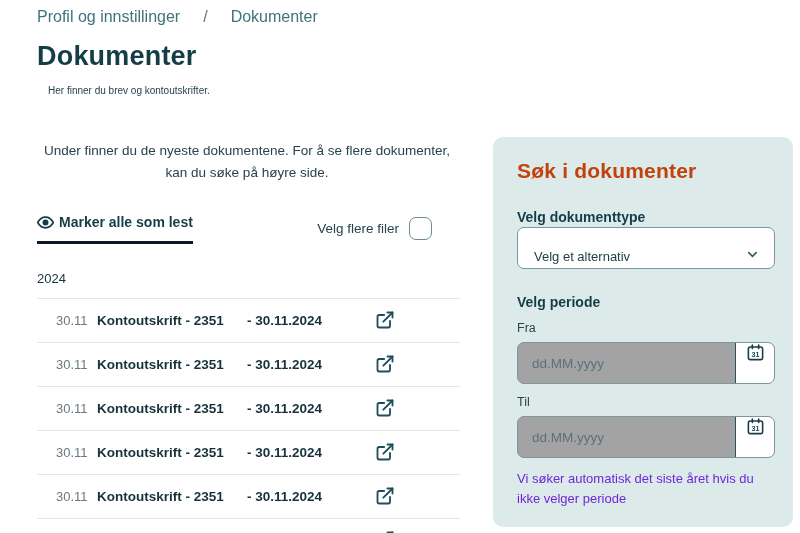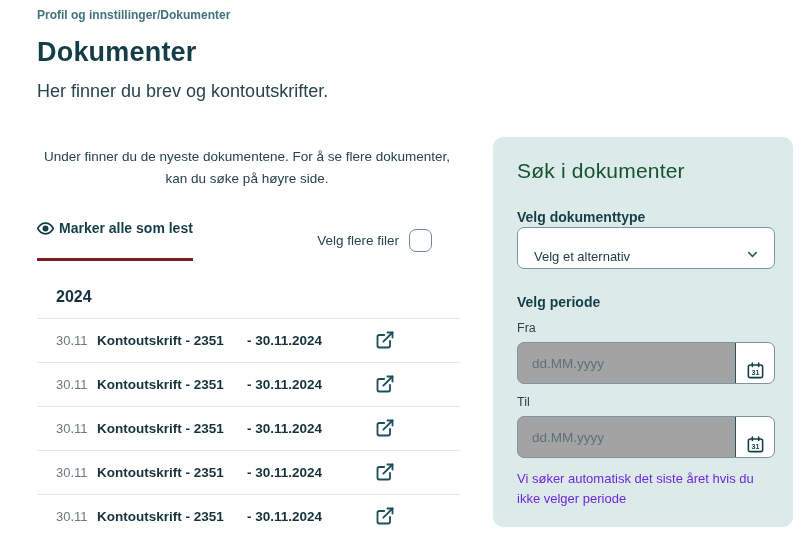--- a/index.html
+++ b/index.html
@@ -17,40 +17,40 @@
   }
 
   
   .left-col {
     position: absolute;
     left: 37px;
     top: 8px;
     width: 423px;
   }
   .breadcrumb {
-    font-size: 12px;
+    font-size: 16px;
     color: #41737f;
     display: flex;
     align-items: center;
-    gap: 0;
-    font-weight: bold;
+    gap: 23px;
   }
   .breadcrumb .crumb { cursor: pointer; }
   .breadcrumb .sep { color: #5c7a83; }
   .page-title {
     margin-top: 15px;
     font-size: 27px;
     font-weight: 700;
     color: #143d48;
     letter-spacing: 0.2px;
   }
   .page-subtitle {
     margin-top: 13px;
-    font-size: 18px;
+    font-size: 10px;
     color: #27434d;
+    margin-left: 11px;
   }
   .intro {
     margin-top: 44px;
     font-size: 13.5px;
     line-height: 1.65;
     color: #27434d;
     max-width: 420px;
     text-align: center;
   }
   .controls-row {
@@ -60,45 +60,44 @@
     justify-content: space-between;
     padding-right: 28px;
   }
   .mark-all {
     display: inline-flex;
     align-items: center;
     gap: 5px;
     font-size: 14px;
     font-weight: 700;
     color: #143d48;
-    border-bottom: 3px solid #7f1d1d;
-    padding-bottom: 21px;
+    border-bottom: 3px solid #0f172a;
+    padding-bottom: 10px;
     cursor: pointer;
   }
   .mark-all svg { display: block; color: #143d48; }
   .select-files {
     display: inline-flex;
     align-items: center;
     gap: 10px;
     font-size: 13.5px;
     color: #27434d;
   }
   .checkbox {
     width: 23px;
     height: 23px;
     border: 1.6px solid #6d8c94;
     border-radius: 7px;
     background: #ffffff;
     cursor: pointer;
   }
   .year-heading {
     margin-top: 27px;
-    margin-left: 19px;
-    font-size: 16px;
-    font-weight: 700;
+    font-size: 13px;
+    font-weight: 400;
     color: #16323c;
   }
   .doc-list { margin-top: 12px; }
   .doc-row {
     display: flex;
     align-items: center;
     height: 44px;
     border-top: 1px solid #e4e6e6;
     padding-left: 19px;
     cursor: pointer;
@@ -136,22 +135,22 @@
     left: 493px;
     top: 137px;
     width: 300px;
     height: 390px;
     background: #dcebe9;
     border-radius: 10px;
     padding: 22px 18px 0 24px;
   }
   .search-title {
     font-size: 21px;
-    font-weight: 400;
-    color: #14532d;
+    font-weight: 700;
+    color: #c2410c;
     letter-spacing: 0.2px;
   }
   .field-label {
     font-size: 14px;
     font-weight: 700;
     color: #143d48;
   }
   .lbl-doctype { margin-top: 26px; }
   .select-box {
     margin-top: 2px;
@@ -197,21 +196,21 @@
     color: #1c3b44;
     min-width: 0;
   }
   .date-input::placeholder { color: #5d7178; opacity: 1; }
   .cal-btn {
     width: 39px;
     border: none;
     border-left: 1px solid #27515c;
     background: #ffffff;
     display: flex;
-    align-items: flex-end;
+    align-items: flex-start;
     justify-content: center;
     color: #143d48;
     cursor: pointer;
   }
   .helper-text {
     margin-top: 11px;
     font-size: 13px;
     line-height: 1.55;
     color: #6d28d9;
     max-width: 250px;

